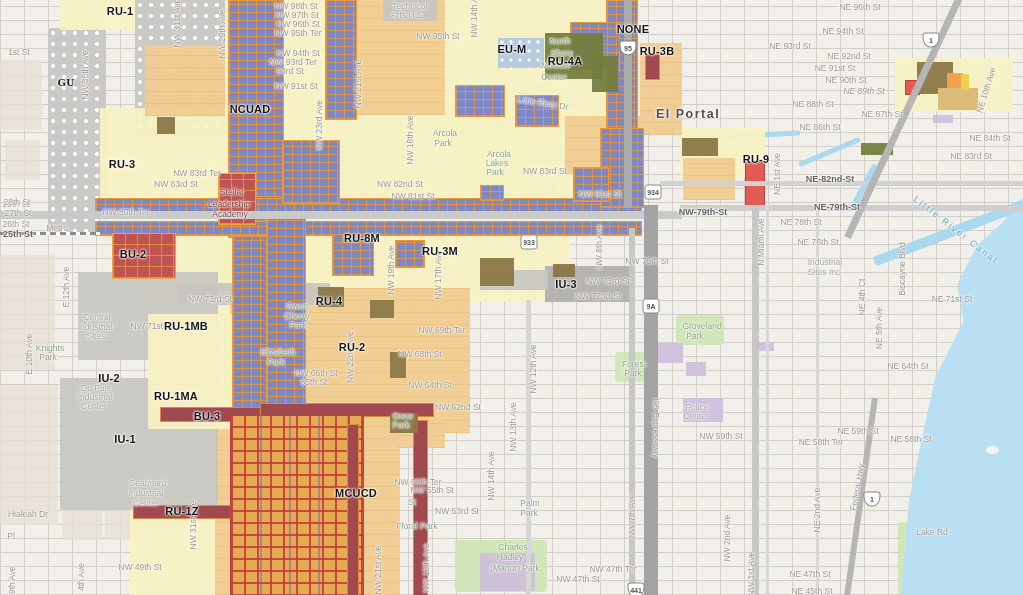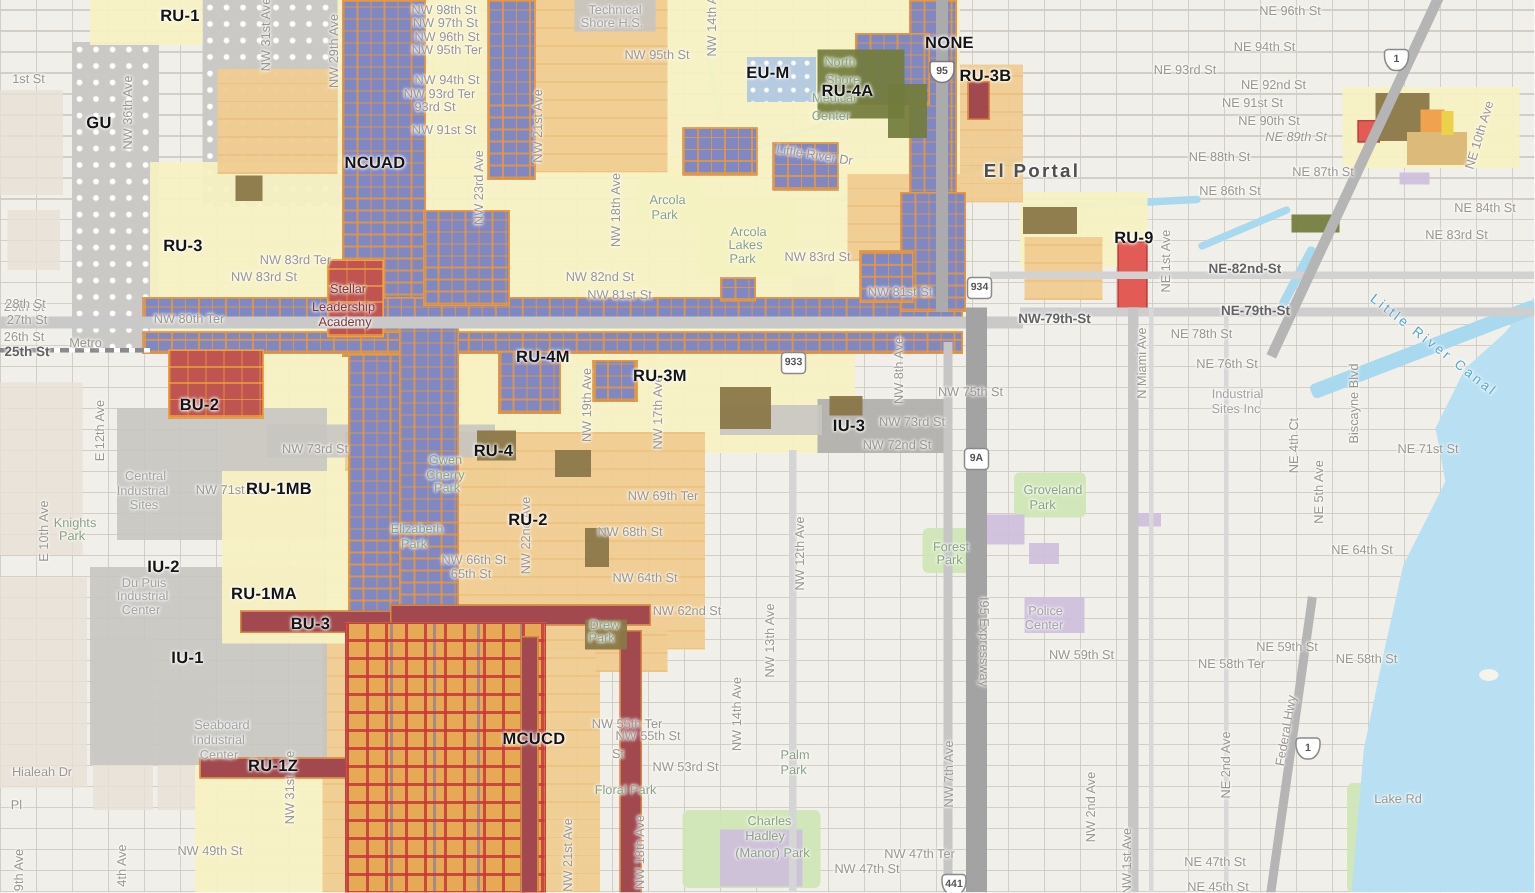--- a/index.html
+++ b/index.html
@@ -190,21 +190,21 @@
     <div class="road" style="left: 629px; top: 228px; width: 6px; height: 367px; background: rgb(198, 198, 198);"></div>
     <div class="road" style="left: 526px; top: 300px; width: 5px; height: 295px; background: rgb(213, 213, 213);"></div>
     <div class="road" style="left: 900px; top: -15px; width: 7px; height: 265px; background: rgb(181, 181, 181); transform: rotate(25deg);"></div>
     <div class="road" style="left: 858px; top: 397px; width: 6px; height: 200px; background: rgb(181, 181, 181); transform: rotate(8deg);"></div>
     <div class="road" style="left: 0px; top: 232px; width: 100px; height: 3px; background: repeating-linear-gradient(90deg, rgb(138, 138, 138) 0px, rgb(138, 138, 138) 6px, rgb(255, 255, 255) 6px, rgb(255, 255, 255) 10px);"></div>
     <div class="lbl place" style="left: 688px; top: 114px; transform: translate(-50%, -50%) rotate(0deg);">El Portal</div>
     <div class="lbl academy" style="left: 232px; top: 192px; transform: translate(-50%, -50%) rotate(0deg);">Stellar</div>
     <div class="lbl academy" style="left: 229px; top: 204px; transform: translate(-50%, -50%) rotate(0deg);">Leadership</div>
     <div class="lbl academy" style="left: 230px; top: 214px; transform: translate(-50%, -50%) rotate(0deg);">Academy</div>
     <div class="lbl ind" style="left: 410px; top: 6px; transform: translate(-50%, -50%) rotate(0deg);">Technical</div>
-    <div class="lbl ind" style="left: 408px; top: 15px; transform: translate(-50%, -50%) rotate(0deg);">Shore H.S.</div>
+    <div class="lbl ind" style="left: 408px; top: 15px; transform: translate(-50%, -50%) rotate(0deg);">Arts H.S.</div>
     <div class="lbl park" style="left: 445px; top: 133px; transform: translate(-50%, -50%) rotate(0deg);">Arcola</div>
     <div class="lbl park" style="left: 443px; top: 143px; transform: translate(-50%, -50%) rotate(0deg);">Park</div>
     <div class="lbl park" style="left: 499px; top: 154px; transform: translate(-50%, -50%) rotate(0deg);">Arcola</div>
     <div class="lbl park" style="left: 497px; top: 163px; transform: translate(-50%, -50%) rotate(0deg);">Lakes</div>
     <div class="lbl park" style="left: 495px; top: 172px; transform: translate(-50%, -50%) rotate(0deg);">Park</div>
     <div class="lbl park" style="left: 297px; top: 306px; transform: translate(-50%, -50%) rotate(0deg);">Gwen</div>
     <div class="lbl park" style="left: 297px; top: 316px; transform: translate(-50%, -50%) rotate(0deg);">Cherry</div>
     <div class="lbl park" style="left: 298px; top: 325px; transform: translate(-50%, -50%) rotate(0deg);">Park</div>
     <div class="lbl park" style="left: 50px; top: 348px; transform: translate(-50%, -50%) rotate(0deg);">Knights</div>
     <div class="lbl park" style="left: 48px; top: 357px; transform: translate(-50%, -50%) rotate(0deg);">Park</div>
@@ -337,25 +337,25 @@
     <div class="lbl st" style="left: 12px; top: 580px; transform: translate(-50%, -50%) rotate(-90deg);">9th Ave</div>
     <div class="lbl st" style="left: 81px; top: 577px; transform: translate(-50%, -50%) rotate(-90deg);">4th Ave</div>
     <div class="lbl st" style="left: 656px; top: 428px; transform: translate(-50%, -50%) rotate(90deg);">I95 Expressway</div>
     <div class="lbl st" style="left: 857px; top: 487px; transform: translate(-50%, -50%) rotate(-80deg);">Federal Hwy</div>
     <div class="lbl stb" style="left: 703px; top: 212px; transform: translate(-50%, -50%) rotate(0deg);">NW-79th-St</div>
     <div class="lbl stb" style="left: 837px; top: 207px; transform: translate(-50%, -50%) rotate(0deg);">NE-79th-St</div>
     <div class="lbl stb" style="left: 830px; top: 179px; transform: translate(-50%, -50%) rotate(0deg);">NE-82nd-St</div>
     <div class="lbl stb" style="left: 18px; top: 234px; transform: translate(-50%, -50%) rotate(0deg);">25th St</div>
     <div class="lbl canal" style="left: 956px; top: 230px; transform: translate(-50%, -50%) rotate(38deg);">Little River Canal</div>
     <div class="lbl zlab" style="left: 120px; top: 11px; transform: translate(-50%, -50%) rotate(0deg);">RU-1</div>
-    <div class="lbl zlab" style="left: 66px; top: 82px; transform: translate(-50%, -50%) rotate(0deg);">GU</div>
+    <div class="lbl zlab" style="left: 66px; top: 82px; transform: translate(-50%, -50%) rotate(0deg); font-family: Liberation Serif, serif;">GU</div>
     <div class="lbl zlab" style="left: 122px; top: 164px; transform: translate(-50%, -50%) rotate(0deg);">RU-3</div>
     <div class="lbl zlab" style="left: 250px; top: 109px; transform: translate(-50%, -50%) rotate(0deg);">NCUAD</div>
-    <div class="lbl zlab" style="left: 133px; top: 254px; transform: translate(-50%, -50%) rotate(0deg); margin-top: 16px;">BU-2</div>
-    <div class="lbl zlab" style="left: 362px; top: 238px; transform: translate(-50%, -50%) rotate(0deg);">RU-4M</div>
+    <div class="lbl zlab" style="left: 133px; top: 254px; transform: translate(-50%, -50%) rotate(0deg);">BU-2</div>
+    <div class="lbl zlab" style="left: 362px; top: 238px; transform: translate(-50%, -50%) rotate(0deg);">RU-8M</div>
     <div class="lbl zlab" style="left: 440px; top: 251px; transform: translate(-50%, -50%) rotate(0deg);">RU-3M</div>
     <div class="lbl zlab" style="left: 329px; top: 301px; transform: translate(-50%, -50%) rotate(0deg);">RU-4</div>
     <div class="lbl zlab" style="left: 352px; top: 347px; transform: translate(-50%, -50%) rotate(0deg);">RU-2</div>
     <div class="lbl zlab" style="left: 186px; top: 326px; transform: translate(-50%, -50%) rotate(0deg);">RU-1MB</div>
     <div class="lbl zlab" style="left: 109px; top: 378px; transform: translate(-50%, -50%) rotate(0deg);">IU-2</div>
     <div class="lbl zlab" style="left: 176px; top: 396px; transform: translate(-50%, -50%) rotate(0deg);">RU-1MA</div>
     <div class="lbl zlab" style="left: 207px; top: 416px; transform: translate(-50%, -50%) rotate(0deg);">BU-3</div>
     <div class="lbl zlab" style="left: 125px; top: 439px; transform: translate(-50%, -50%) rotate(0deg);">IU-1</div>
     <div class="lbl zlab" style="left: 182px; top: 511px; transform: translate(-50%, -50%) rotate(0deg);">RU-1Z</div>
     <div class="lbl zlab" style="left: 356px; top: 493px; transform: translate(-50%, -50%) rotate(0deg);">MCUCD</div>

